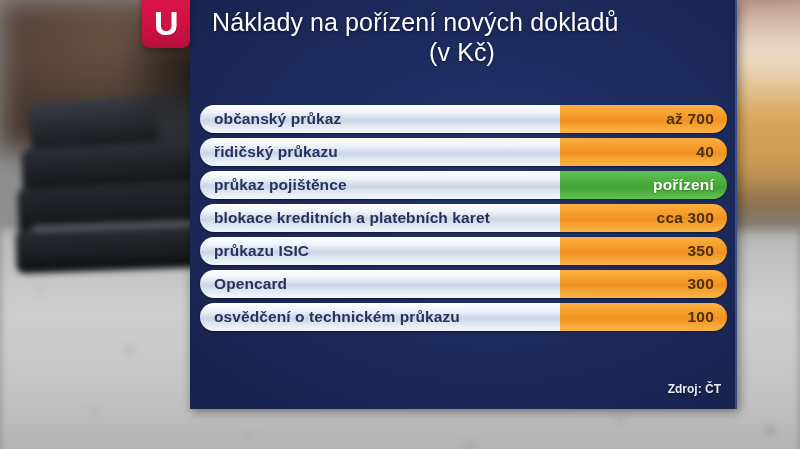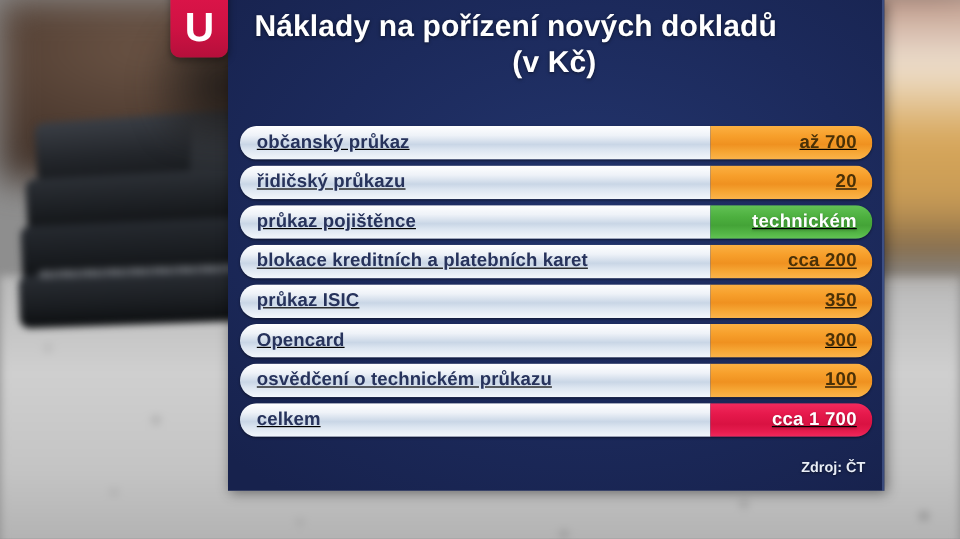--- a/index.html
+++ b/index.html
@@ -97,52 +97,52 @@
     z-index:5;
     overflow:hidden;
   }
   .panel::after{
     content:"";position:absolute;right:0;top:0;width:2px;height:100%;
     background:rgba(120,150,210,.35);
   }
 
   .panel-title{
     position:absolute;left:22px;top:8px;width:500px;
-    color:#fff;font-weight:bold;font-size:25px;line-height:1.18;
+    color:#fff;font-weight:normal;font-size:25px;line-height:1.18;
     text-shadow:0 1px 3px rgba(0,0,0,.55);
     letter-spacing:.1px;
   }
   .panel-title .line2{display:block;text-align:center;}
 
   
   .rows{position:absolute;left:10px;top:105px;width:527px;}
   .row{
     position:relative;height:28px;margin-bottom:5px;
     display:flex;align-items:stretch;
     border-radius:14px;
     overflow:hidden;
     box-shadow:0 1px 2px rgba(0,0,0,.45);
-    text-decoration:underline;
   }
   .row-label{
     flex:1 1 auto;
     display:flex;align-items:center;
     padding-left:14px;
     font-size:15.5px;font-weight:bold;color:#27335c;
     background:linear-gradient(180deg,#ffffff 0%,#eef2f8 28%,#c9d6e6 55%,#dde6f1 72%,#f3f7fb 100%);
     letter-spacing:.1px;
     white-space:nowrap;
   }
   .row-value{
     flex:0 0 122px;
     display:flex;align-items:center;justify-content:flex-end;
     padding-right:13px;
     font-size:15.5px;font-weight:bold;
     letter-spacing:.2px;
     white-space:nowrap;
+    padding-left:32px;
   }
   .v-orange{
     color:#4a3107;
     background:linear-gradient(180deg,#fbb042 0%,#f79f2b 30%,#ef9120 55%,#f6a634 78%,#fbb44b 100%);
   }
   .v-green{
     color:#ffffff;
     background:linear-gradient(180deg,#62c255 0%,#4db03f 35%,#44a337 60%,#55b747 85%,#63c455 100%);
     text-shadow:0 1px 2px rgba(0,0,0,.28);
   }
@@ -189,49 +189,45 @@
 
   <div class="rows">
 
     <div class="row">
       <div class="row-label">občanský průkaz</div>
       <div class="row-value v-orange">až 700</div>
     </div>
 
     <div class="row">
       <div class="row-label">řidičský průkazu</div>
-      <div class="row-value v-orange">20</div>
+      <div class="row-value v-orange">40</div>
     </div>
 
     <div class="row">
       <div class="row-label">průkaz pojištěnce</div>
-      <div class="row-value v-green">technickém</div>
+      <div class="row-value v-green">pořízení</div>
     </div>
 
     <div class="row">
       <div class="row-label">blokace kreditních a platebních karet</div>
-      <div class="row-value v-orange">cca 200</div>
-    </div>
-
-    <div class="row">
-      <div class="row-label">průkaz ISIC</div>
+      <div class="row-value v-orange">cca 300</div>
+    </div>
+
+    <div class="row">
+      <div class="row-label">průkazu ISIC</div>
       <div class="row-value v-orange">350</div>
     </div>
 
     <div class="row">
       <div class="row-label">Opencard</div>
       <div class="row-value v-orange">300</div>
     </div>
 
     <div class="row">
       <div class="row-label">osvědčení o technickém průkazu</div>
       <div class="row-value v-orange">100</div>
     </div>
 
-    <div class="row">
-      <div class="row-label">celkem</div>
-      <div class="row-value v-crimson">cca 1 700</div>
-    </div>
 
   </div>
 
   <div class="source">Zdroj: ČT</div>
 </div>
 
 </body></html>

